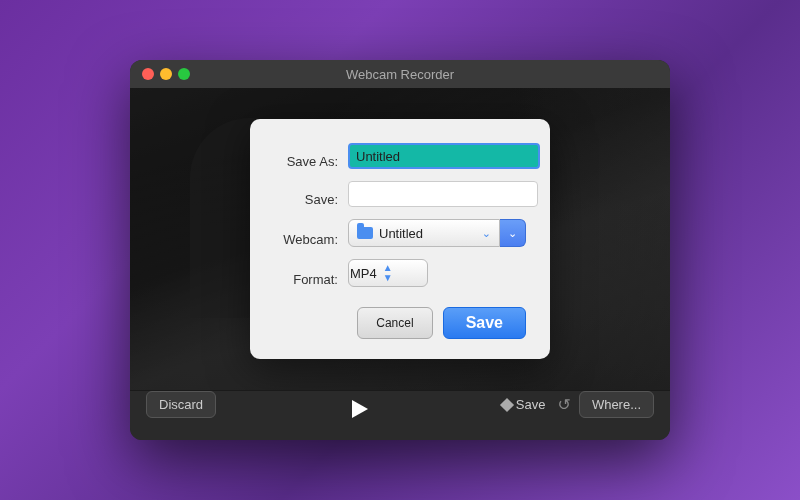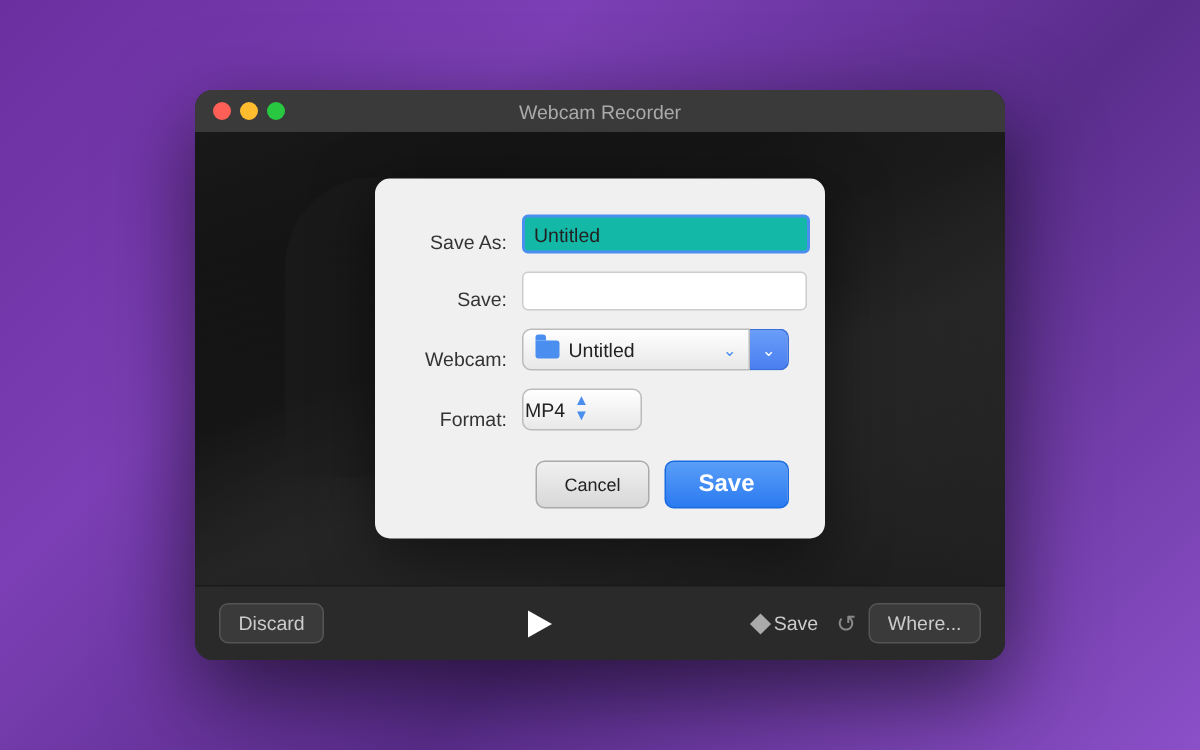--- a/index.html
+++ b/index.html
@@ -103,21 +103,21 @@
       width: 160px;
       height: 100%;
       background: linear-gradient(to left, rgba(80,80,80,0.3), transparent);
     }
 
     .toolbar {
       height: 50px;
       background: #2a2a2a;
       border-top: 1px solid #1a1a1a;
       display: flex;
-      align-items: center;
+      align-items: flex-start;
       justify-content: space-between;
       padding: 0 16px;
       flex-shrink: 0;
     }
 
     .toolbar-left {
       display: flex;
       align-items: center;
     }
 

